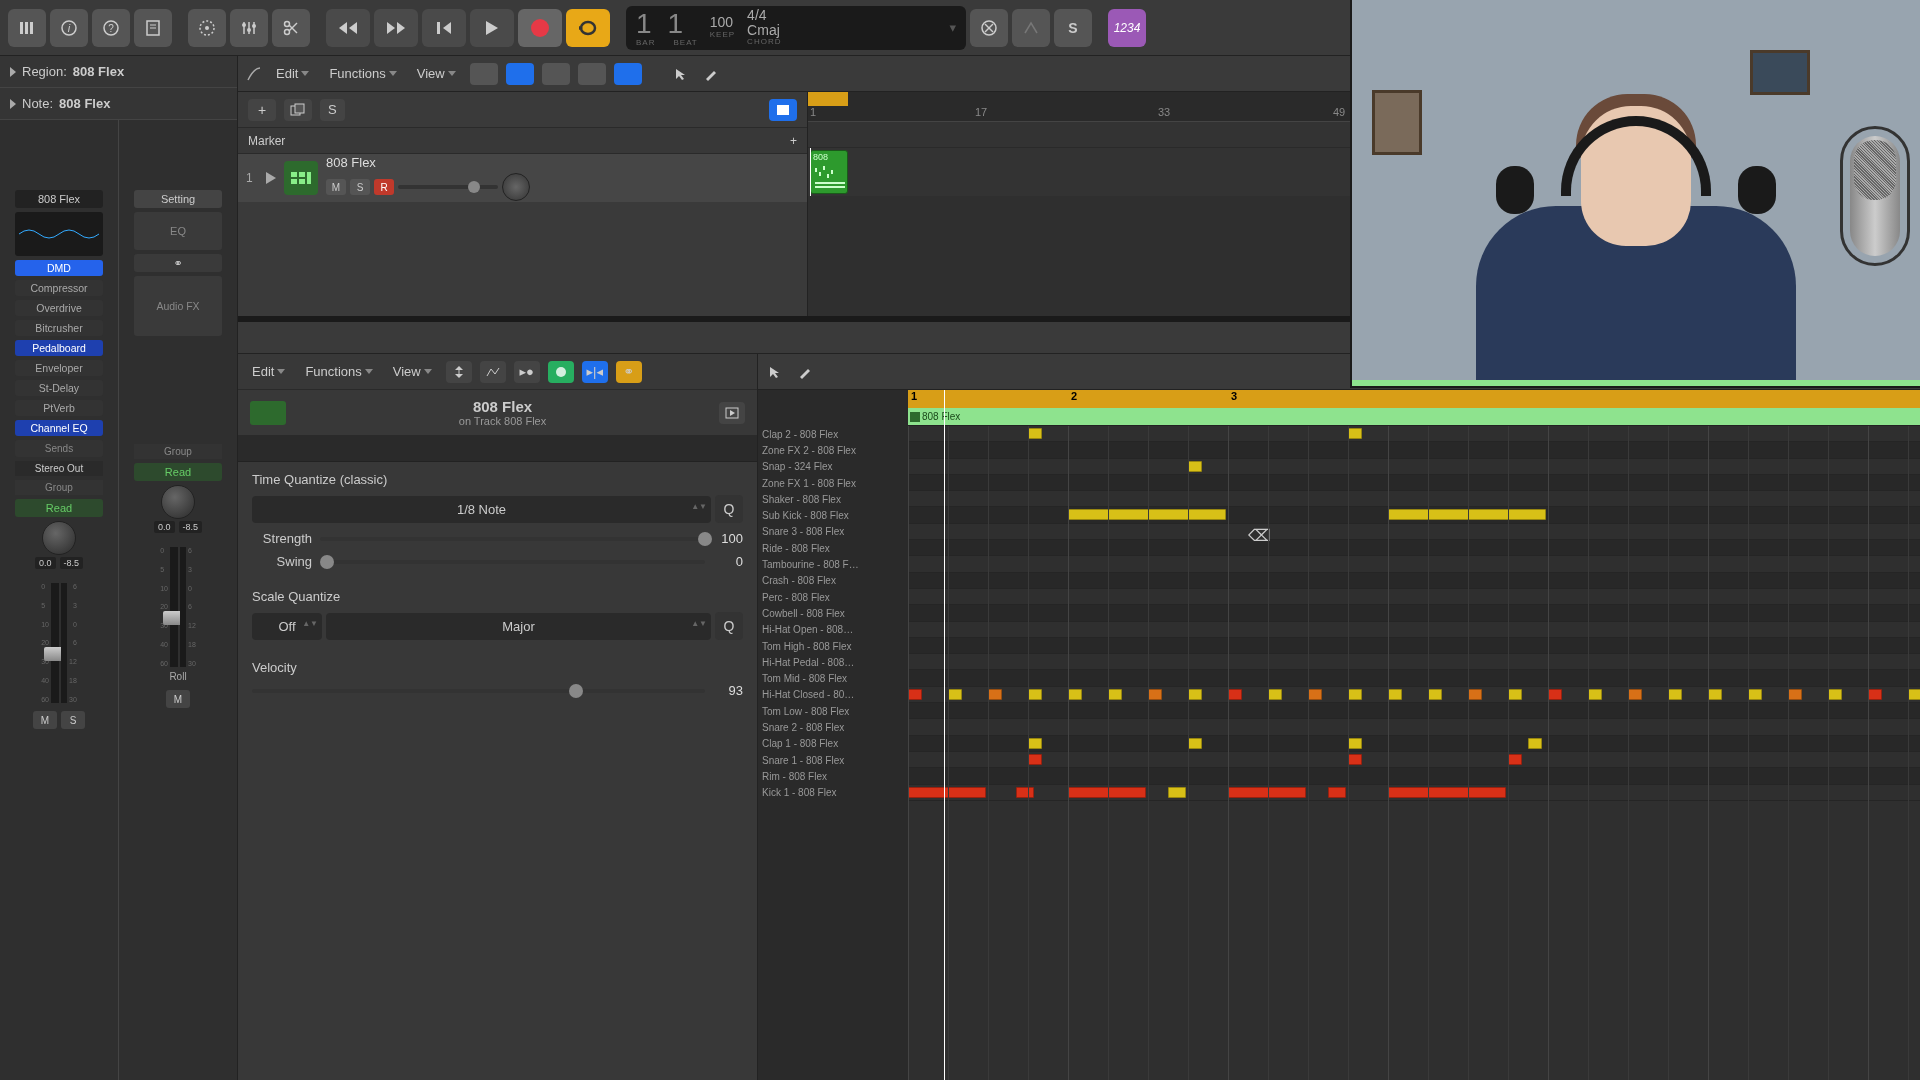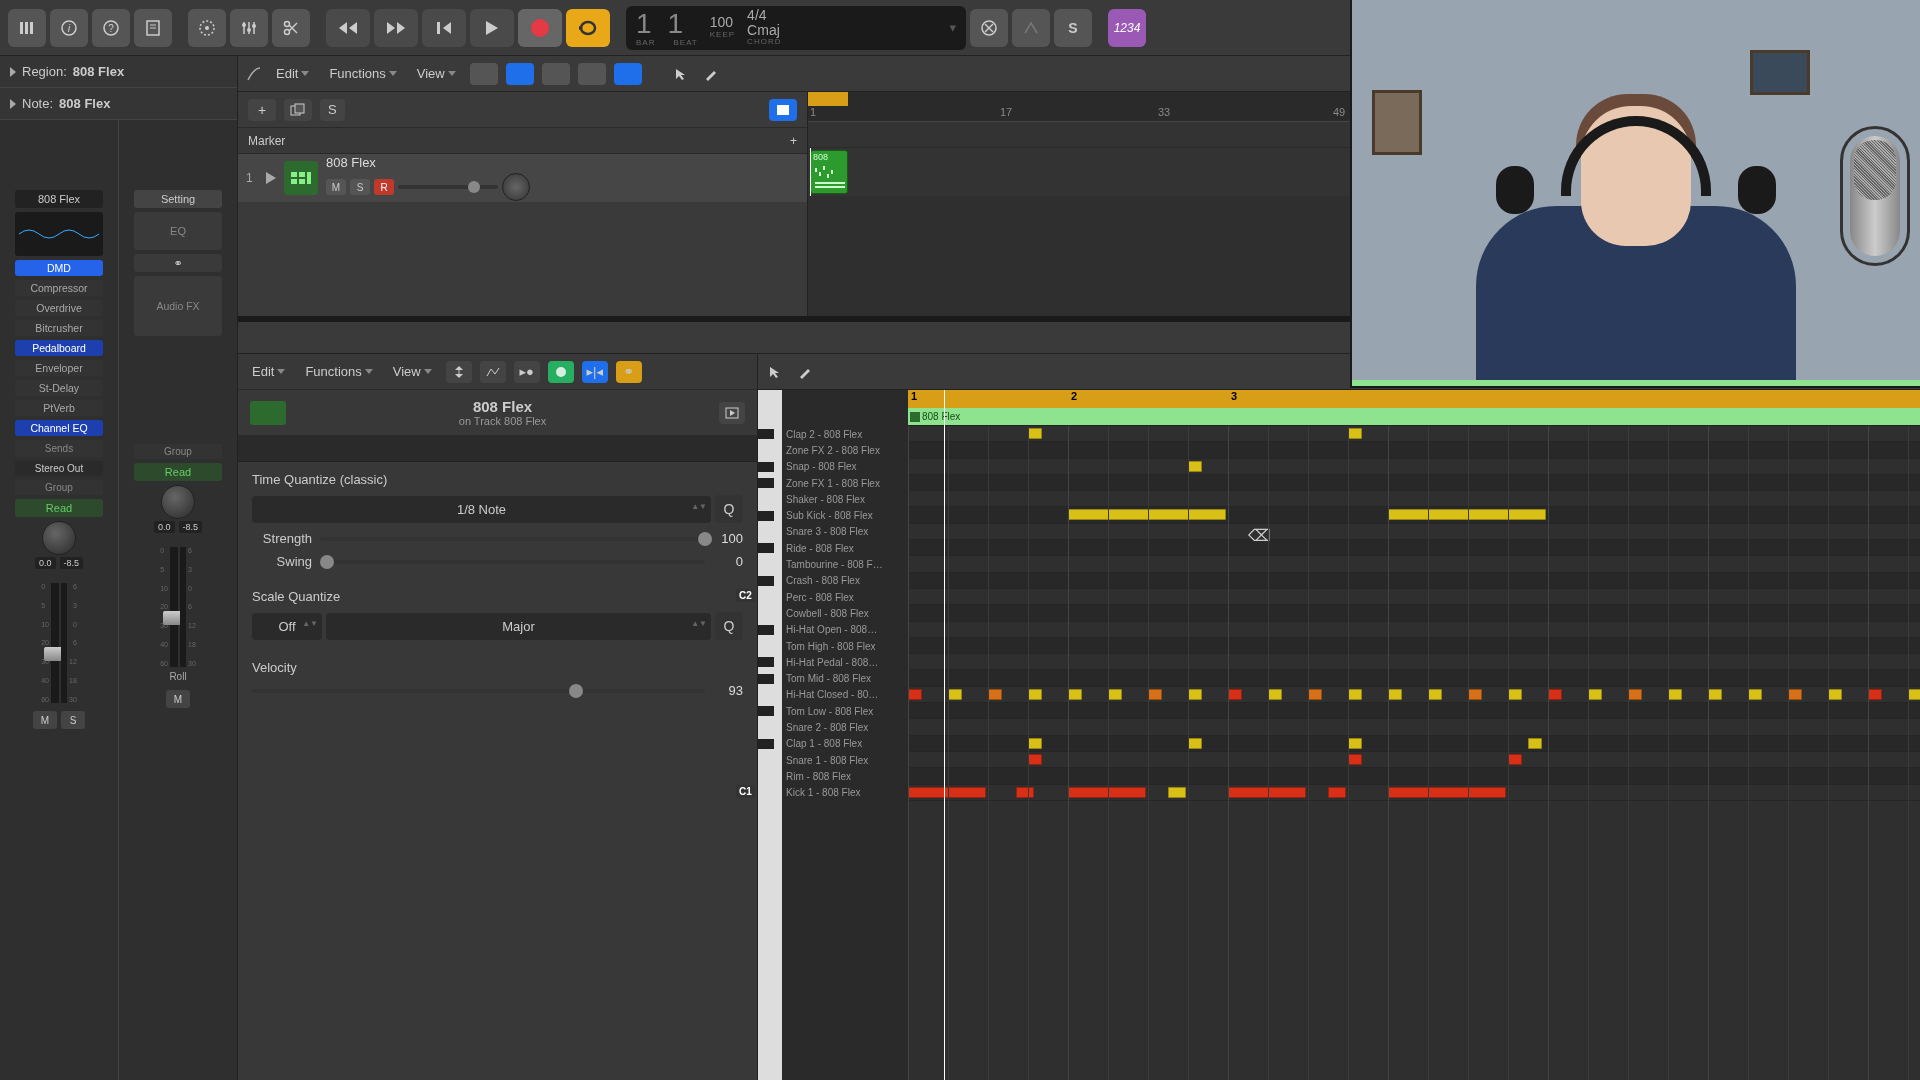--- a/index.html
+++ b/index.html
@@ -515,21 +515,21 @@
                 </div>
               <div class="pan-knob"></div>
             </div>
           </div>
         </div>
       </div>
       <div class="tracks-right">
         <div class="ruler">
           <div class="ruler-yellow"></div>
           <span class="ruler-tick" style="left:2px">1</span>
-          <span class="ruler-tick" style="left:192px">17</span>
+          <span class="ruler-tick" style="left:167px">17</span>
           <span class="ruler-tick" style="left:350px">33</span>
           <span class="ruler-tick" style="left:525px">49</span>
         </div>
         <div class="marker-lane"></div>
         <div class="region-lane">
           <div class="region-clip">
             <span>808</span>
             <svg width="34" height="28" viewBox="0 0 34 28" style="margin-top:2px">
                 <rect x="2" y="4" width="2" height="4" fill="#cfc"></rect>
                 <rect x="6" y="8" width="2" height="4" fill="#cfc"></rect>
@@ -662,41 +662,25 @@
               <path d="M2,12 L10,4 L12,6 L4,14 Z" fill="#ccc"></path>
             </svg>
           <div class="chev"></div>
           <div style="flex:1"></div>
           <div class="pr-note-info">
             <span class="bold">F2</span>&nbsp;&nbsp;<span>3 1 3 1</span>
           </div>
         </div>
         <div class="pr-grid-wrap">
           <div class="pr-keys-col">
-            <div class="pr-piano" id="piano-keys" style="position: relative;">
-                <div style="height: 36px;"></div>
-                <div class="pr-oct-label" style="top: 199px; left: -22px;">C2</div>
-                <div class="pr-oct-label" style="top: 394.6px; left: -22px;">C1</div>
-                <div class="black" style="top: 39px;"></div>
-                <div class="black" style="top: 71.6px;"></div>
-                <div class="black" style="top: 87.9px;"></div>
-                <div class="black" style="top: 120.5px;"></div>
-                <div class="black" style="top: 153.1px;"></div>
-                <div class="black" style="top: 185.7px;"></div>
-                <div class="black" style="top: 234.6px;"></div>
-                <div class="black" style="top: 267.2px;"></div>
-                <div class="black" style="top: 283.5px;"></div>
-                <div class="black" style="top: 316.1px;"></div>
-                <div class="black" style="top: 348.7px;"></div>
-              </div>
             <div class="pr-labels" id="lane-labels">
                 <div style="height: 36px;"></div>
                 <div class="pr-lane-label">Clap 2 - 808 Flex</div>
                 <div class="pr-lane-label">Zone FX 2 - 808 Flex</div>
-                <div class="pr-lane-label">Snap - 808 Flex</div>
+                <div class="pr-lane-label">Snap - 324 Flex</div>
                 <div class="pr-lane-label">Zone FX 1 - 808 Flex</div>
                 <div class="pr-lane-label">Shaker - 808 Flex</div>
                 <div class="pr-lane-label">Sub Kick - 808 Flex</div>
                 <div class="pr-lane-label">Snare 3 - 808 Flex</div>
                 <div class="pr-lane-label">Ride - 808 Flex</div>
                 <div class="pr-lane-label">Tambourine - 808 F…</div>
                 <div class="pr-lane-label">Crash - 808 Flex</div>
                 <div class="pr-lane-label">Perc - 808 Flex</div>
                 <div class="pr-lane-label">Cowbell - 808 Flex</div>
                 <div class="pr-lane-label">Hi-Hat Open - 808…</div>

